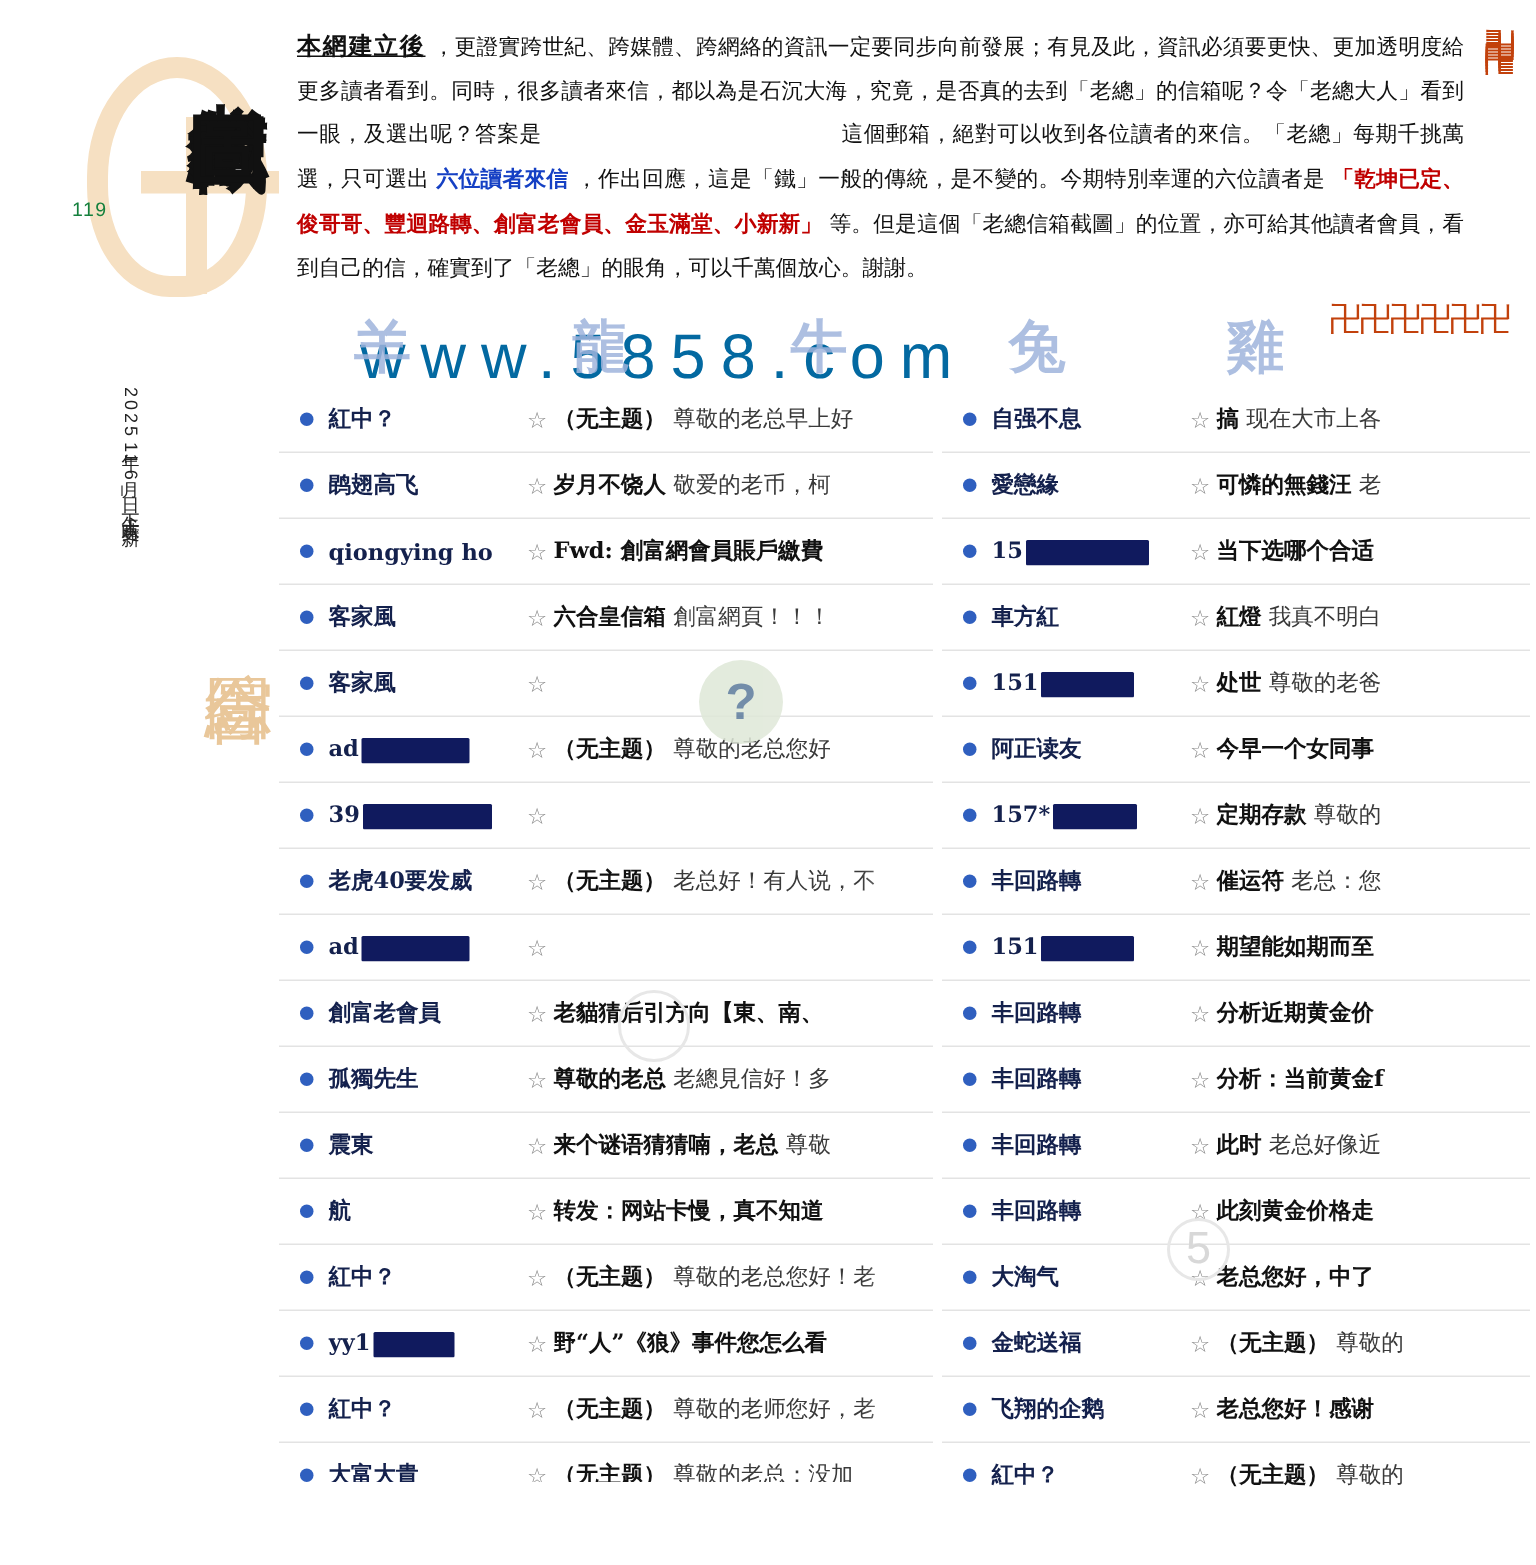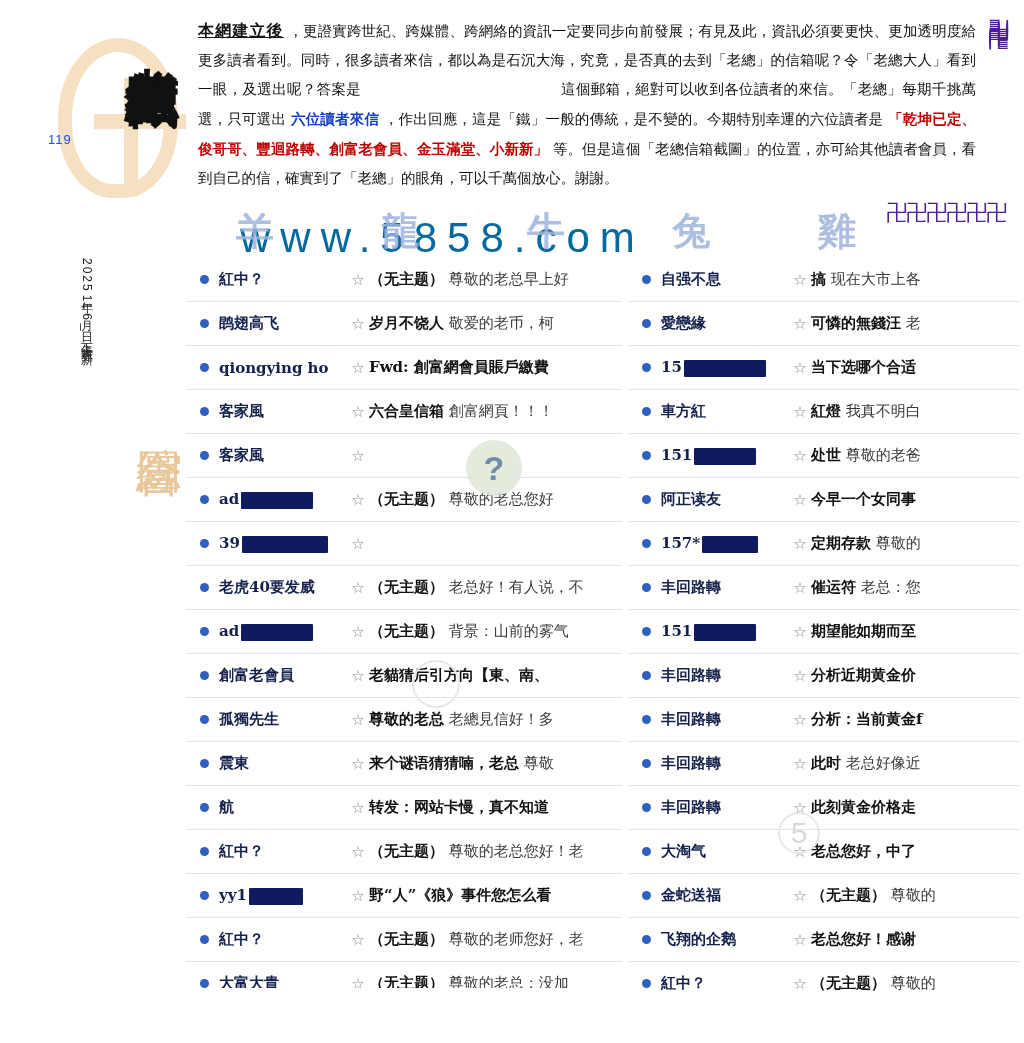--- a/index.html
+++ b/index.html
@@ -53,21 +53,21 @@
     top: 60px;
     width: 14px;
     height: 118px;
     background: #f6e0c2;
   }
   .page-num {
     position: absolute;
     left: 48px;
     top: 132px;
     font-size: 13px;
-    color: #1d4ed8;
+    color: #15803d;
     font-family: "Liberation Sans", sans-serif;
     letter-spacing: 1px;
   }
 
   
   .vert-date {
     position: absolute;
     left: 78px;
     top: 258px;
     writing-mode: vertical-rl;
@@ -133,21 +133,21 @@
   }
   .article .mail-gap {
     display: inline-block;
     width: 190px;
   }
 
   
   .greek-key {
     position: absolute;
     font-size: 22px;
-    color: #4c1d95;
+    color: #c2410c;
     letter-spacing: -2px;
     font-family: "DejaVu Sans", sans-serif;
     user-select: none;
   }
   #key-top-right { right: 10px; top: 12px; writing-mode: vertical-rl; height: 160px; }
   #key-mid-right { right: 18px; top: 198px; }
 
   
   .zodiac {
     position: absolute;
@@ -351,21 +351,20 @@
     <div class="mail-row">
       <span class="bullet"></span>
       <span class="sender">老虎40要发威</span>
       <span class="star">☆</span>
       <span class="subject">（无主题）<span class="dim">  老总好！有人说，不</span><span class="fade-right"></span></span>
     </div>
     <div class="mail-row">
       <span class="bullet"></span>
       <span class="sender">ad<span class="redact" style="width: 72px;"></span></span>
       <span class="star">☆</span>
-      <span class="subject">（无主题）<span class="dim">  背景：山前的雾气</span><span class="fade-right"></span></span>
     </div>
     <div class="mail-row">
       <span class="bullet"></span>
       <span class="sender">創富老會員</span>
       <span class="star">☆</span>
       <span class="subject">老貓猜后引方向【東、南、<span class="fade-right"></span></span>
     </div>
     <div class="mail-row">
       <span class="bullet"></span>
       <span class="sender">孤獨先生</span>

